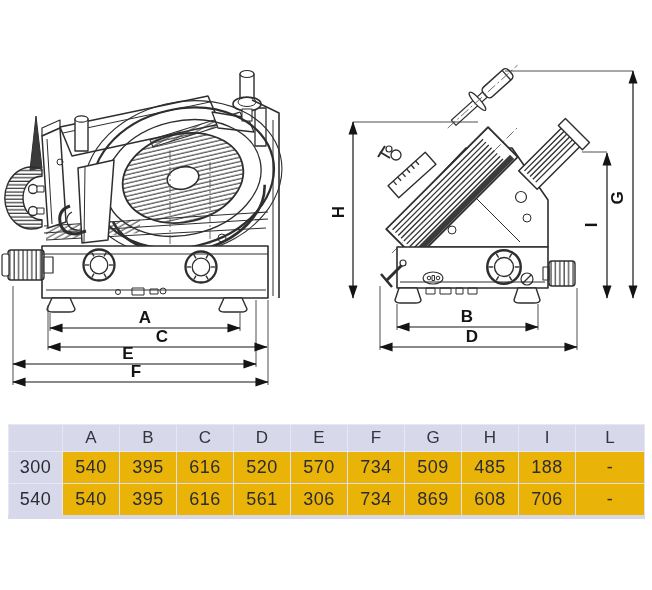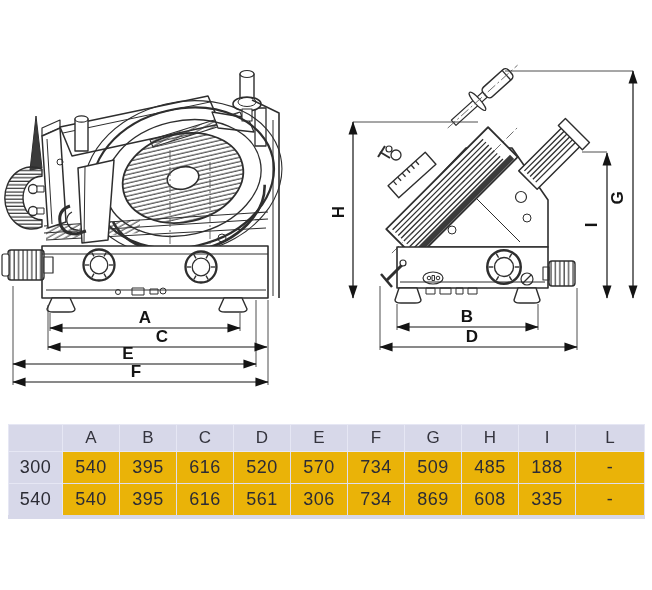--- a/index.html
+++ b/index.html
@@ -300,18 +300,18 @@
       <tr>
         <th>540</th>
         <td>540</td>
         <td>395</td>
         <td>616</td>
         <td>561</td>
         <td>306</td>
         <td>734</td>
         <td>869</td>
         <td>608</td>
-        <td>335</td>
+        <td>706</td>
         <td>-</td>
       </tr>
     </tbody>
   </table>
 </div>
 
 </body></html>

